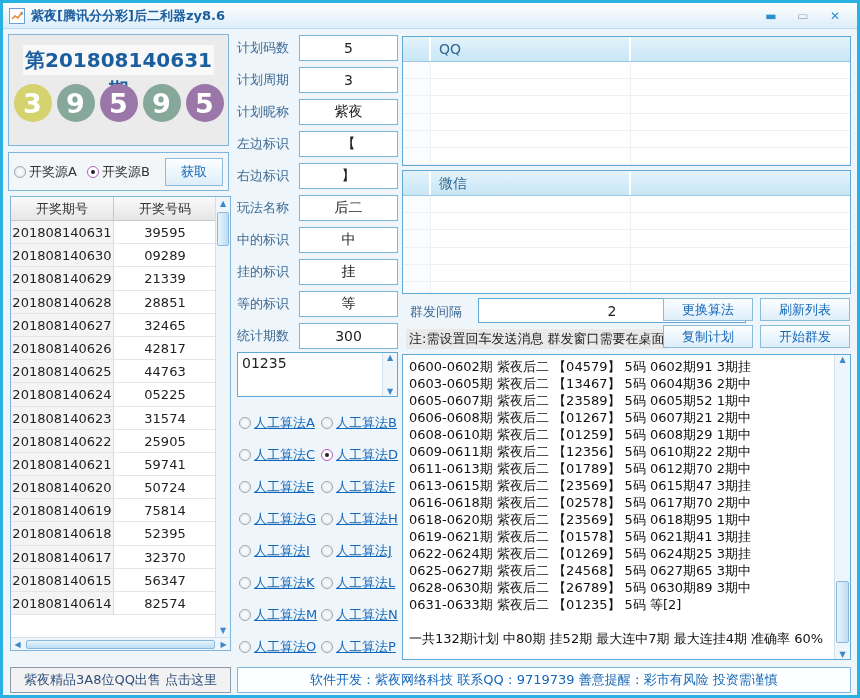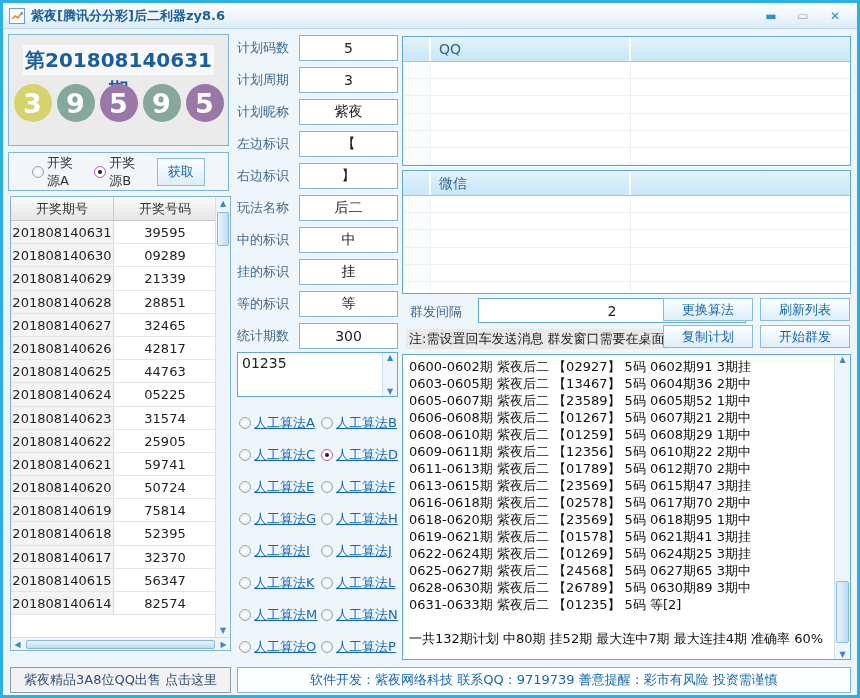--- a/index.html
+++ b/index.html
@@ -21,21 +21,21 @@
   
   .lottery-box { position:absolute; left:5px; top:31px; width:221px; height:112px;
                  background:#ebebeb; border:1px solid #7fb5da; }
   .issue-strip { margin:10px 14px 0 14px; height:30px; background:#f8f8f8;
                  text-align:center; line-height:30px; font-size:20px; font-weight:bold; color:#1b5e9e; }
   .balls { display:flex; justify-content:center; gap:5px; margin-top:9px; }
   .ball { width:38px; height:38px; border-radius:50%; color:#fff; font-size:27px; font-weight:bold;
           display:inline-flex; align-items:center; justify-content:center; }
 
   .source-box { position:absolute; left:5px; top:149px; width:221px; height:39px;
-                background:#f2f6f9; border:1px solid #7fb5da; display:flex; align-items:center; padding:0 23px; }
+                background:#f2f6f9; border:1px solid #7fb5da; display:flex; align-items:center; padding:0 5px; }
   .radio { width:12px; height:12px; border-radius:50%; border:1px solid #9aa7b0;
            background:radial-gradient(#ffffff,#dfe6ea); display:inline-block; margin-right:3px; flex:0 0 auto; }
   .radio.sel { border-color:#b55cc0; background:#fff; position:relative; }
   .radio.sel::after { content:""; position:absolute; left:3px; top:3px; width:4px; height:4px;
                       border-radius:50%; background:#222; }
   .src-item { display:flex; align-items:center; font-size:13px; color:#333; margin-right:10px; }
   .btn { border:1px solid #8abbd8; background:linear-gradient(#fcfeff,#ddeefa);
          color:#1467b8; font-size:13px; text-align:center; cursor:default; }
   .fetch-btn { margin-left:auto; width:58px; height:28px; line-height:26px; }
 
@@ -461,21 +461,21 @@
   <span class="interval-label">群发间隔</span>
   <input class="interval-input" value="2" style="">
   <span class="send-note">注:需设置回车发送消息 群发窗口需要在桌面</span>
   <span class="btn sbtn b1">更换算法</span>
   <span class="btn sbtn b2">刷新列表</span>
   <span class="btn sbtn b3">复制计划</span>
   <span class="btn sbtn b4">开始群发</span>
 
   <div class="output-panel">
     <div class="output-text">
-        <div>0600-0602期 紫夜后二 【02927】 5码 0602期91 3期挂</div>
+        <div>0600-0602期 紫夜后二 【04579】 5码 0602期91 3期挂</div>
         <div>0603-0605期 紫夜后二 【13467】 5码 0604期36 2期中</div>
         <div>0605-0607期 紫夜后二 【23589】 5码 0605期52 1期中</div>
         <div>0606-0608期 紫夜后二 【01267】 5码 0607期21 2期中</div>
         <div>0608-0610期 紫夜后二 【01259】 5码 0608期29 1期中</div>
         <div>0609-0611期 紫夜后二 【12356】 5码 0610期22 2期中</div>
         <div>0611-0613期 紫夜后二 【01789】 5码 0612期70 2期中</div>
         <div>0613-0615期 紫夜后二 【23569】 5码 0615期47 3期挂</div>
         <div>0616-0618期 紫夜后二 【02578】 5码 0617期70 2期中</div>
         <div>0618-0620期 紫夜后二 【23569】 5码 0618期95 1期中</div>
         <div>0619-0621期 紫夜后二 【01578】 5码 0621期41 3期挂</div>

